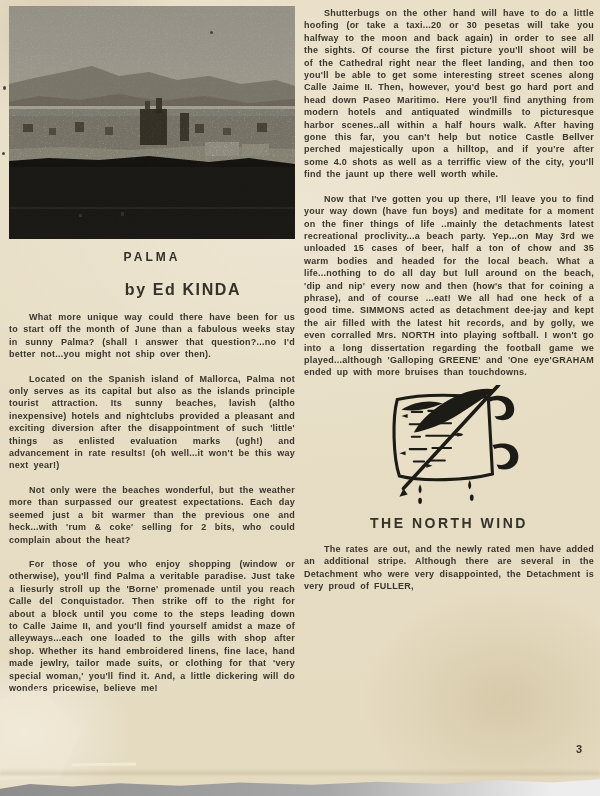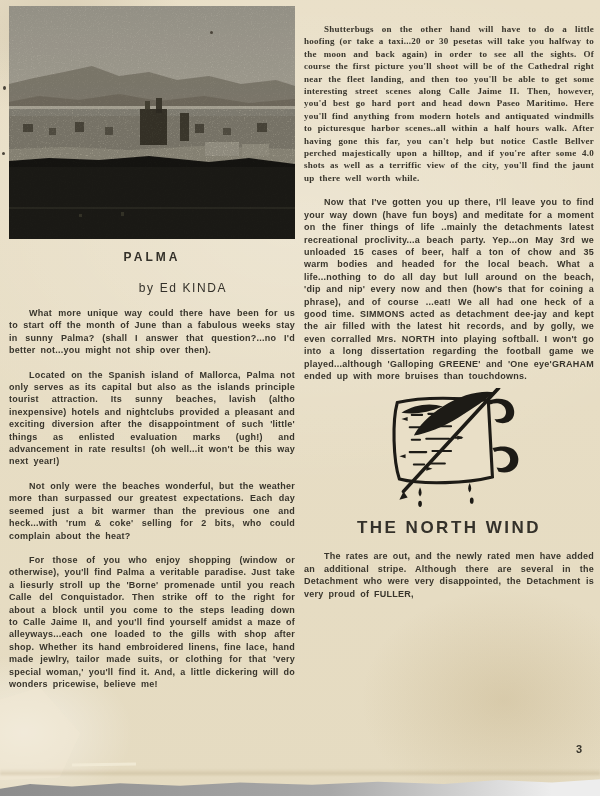--- a/index.html
+++ b/index.html
@@ -28,33 +28,33 @@
     transform:rotate(-1deg);opacity:.8;}
   .speck{position:absolute;border-radius:50%;background:#4a443a;}
 
   .col-left{position:absolute;left:9px;top:6px;width:286px;}
   .col-right{position:absolute;left:304px;top:5px;width:290px;}
 
   .photo{width:286px;height:233px;display:block;}
 
   .title-block{text-align:center;margin-top:9px;color:#34312a;}
   .article-title{font-size:12px;font-weight:bold;letter-spacing:3px;margin:11px;}
-  .byline{font-size:12px;font-weight:normal;letter-spacing:1.6px;margin:17px 0 0 62px;}
+  .byline{font-size:16px;font-weight:bold;letter-spacing:1.6px;margin:17px 0 0 62px;}
 
   .body-text{
     margin:12px 0 0 0;
     font-size:9px;line-height:12.4px;font-weight:bold;
     letter-spacing:0.25px;word-spacing:2.2px;
     color:#38352c;text-align:justify;text-indent:20px;
   }
-  .col-right .body-text:first-child{margin-top:18px;font-family:Liberation Serif, serif;}
+  .col-right .body-text:first-child{margin-top:2px;}
 
   .illustration-wrap{text-align:center;margin-top:6px;}
   .section-title{
-    text-align:center;font-size:17px;font-weight:bold;letter-spacing:2.5px;
+    text-align:center;font-size:14px;font-weight:bold;letter-spacing:2.5px;
     color:#34312a;margin:4px 0 0 0;
   }
   .page-number{
     position:absolute;left:576px;top:743px;font-size:11px;font-weight:bold;color:#38352c;
   }
 </style>
 </head>
 <body>
 
 <div class="page">

